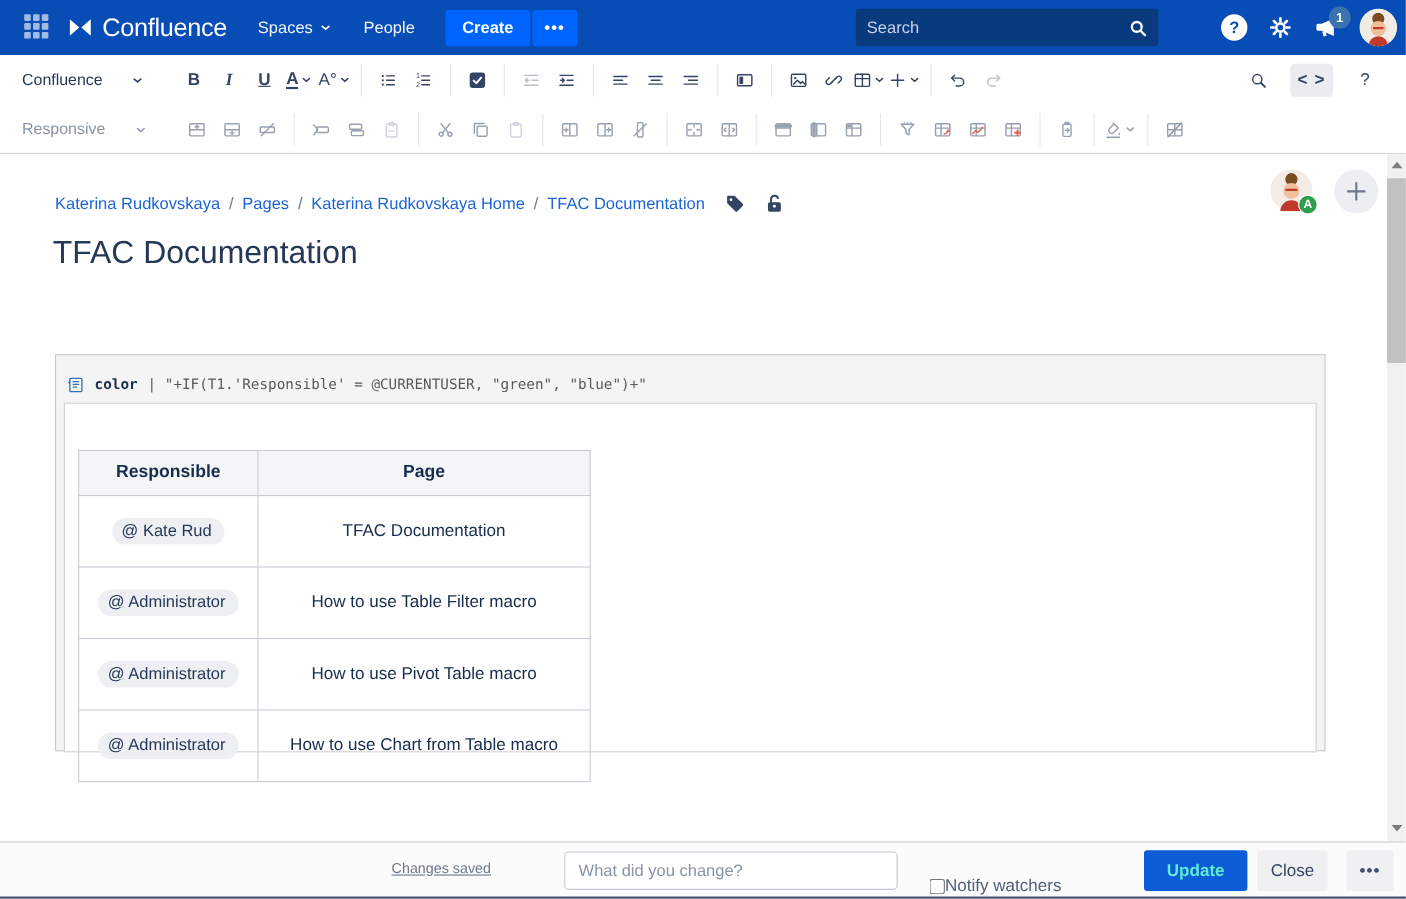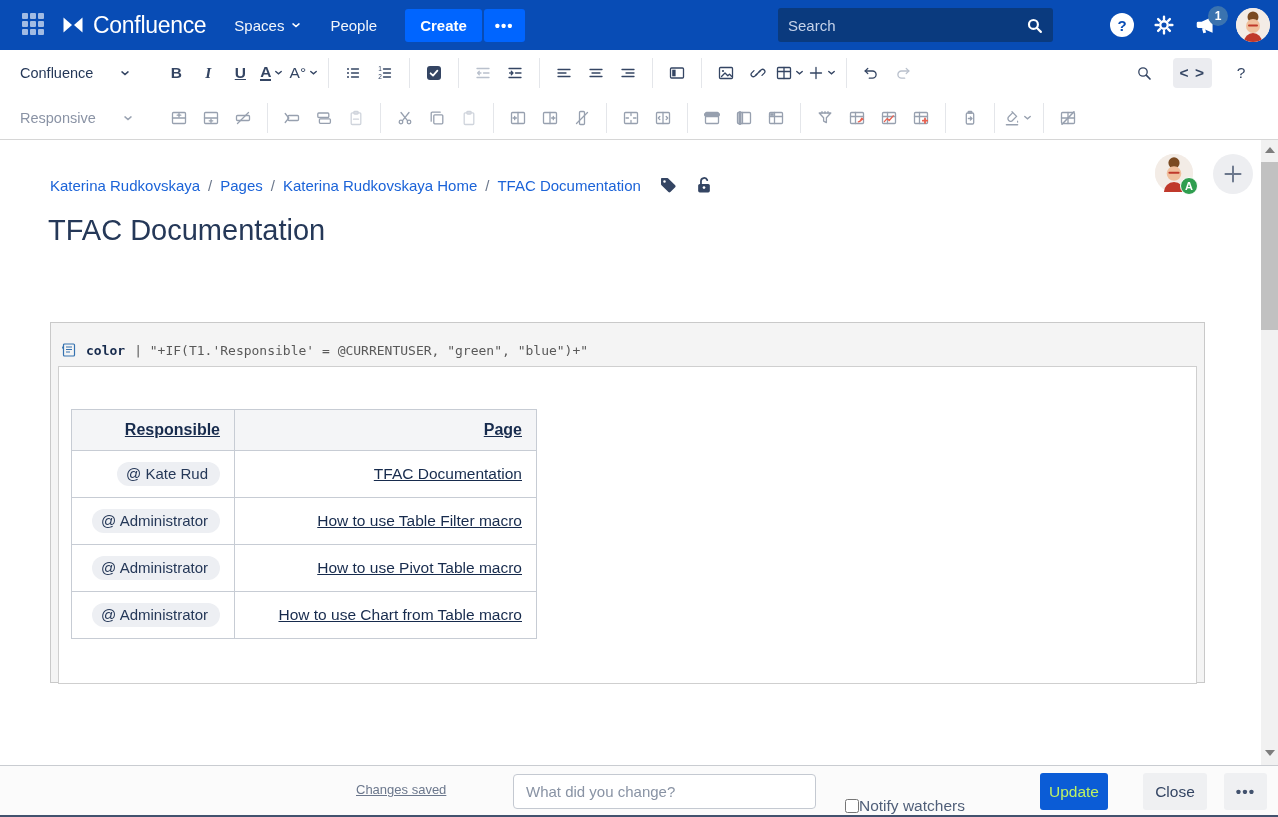--- a/index.html
+++ b/index.html
@@ -85,26 +85,26 @@
   .macro-head .mname { font-family:"DejaVu Sans Mono","Liberation Mono",monospace;
     font-weight:700; font-size:13px; color:var(--macro_name,#172B4D); }
   .macro-head .mcode { font-family:"DejaVu Sans Mono","Liberation Mono",monospace;
     font-size:13px; color:var(--macro_code,#595959); }
   .macro-body { margin:1px 7px 9px 7px; height:318px; background:#fff; border:1px solid #cfcfcf;
     padding:42px 12px 0 12px; }
 
   
   .doc-table { border-collapse:collapse; }
   .doc-table th, .doc-table td { border:1px solid var(--table_border,#C7CCD4);
-    font-size:15.5px; color:var(--text,#172B4D); text-align:right;text-decoration:underline; }
+    font-size:15.5px; color:var(--text,#172B4D); text-align:center; }
   .doc-table th { background:var(--th_bg,#F4F5F7); font-weight:700; font-size:16px;
     padding:11px 14px; }
   .doc-table th.c1, .doc-table td.c1 { width:163px; }
   .doc-table th.c2, .doc-table td.c2 { width:302px; }
-  .doc-table td { padding:11px 14px; height:44px; }
+  .doc-table td { padding:20px 14px; height:44px; }
   .pill { display:inline-block; background:var(--pill_bg,#EDEFF3); border-radius:14px;
     padding:3px 12px 4px 9px; color:#253858; font-size:15px; cursor:pointer; white-space:nowrap; }
 
   
   .scrollbar { position:absolute; right:0; top:140px; bottom:52px; width:17px;
     background:var(--scroll_track,#F1F1F1); }
   .sb-arrow { position:absolute; left:0; width:17px; height:16px; display:flex; align-items:center;
     justify-content:center; cursor:pointer; }
   .sb-arrow.up { top:2px; } .sb-arrow.down { bottom:4px; }
   .tri-up { width:0; height:0; border-left:5px solid transparent; border-right:5px solid transparent;
@@ -120,21 +120,21 @@
   .f-status { position:absolute; left:356px; top:16px; font-size:13px; color:var(--status,#6B778C);text-decoration:underline; }
   .f-input { position:absolute; left:513px; top:8px; width:303px; height:35px;
     border:1px solid #C4C9D1; border-radius:4px; font-size:15px; padding:0 12px; color:#253858;
     font-family:"Liberation Sans",sans-serif; outline:none; background:#fff; }
   .f-input::placeholder { color:#8993A4; opacity:1; }
   .f-notify { position:absolute; left:845px; top:16px; display:flex; align-items:center; 
     font-size:15.5px; color:#505F79; cursor:pointer;margin-top:15px; }
   .f-notify input { width:14px; height:14px; cursor:pointer; }
   .f-btn { position:absolute; top:7px; height:37px; border:none; border-radius:3px; font-size:15.5px;
     cursor:pointer; font-family:"Liberation Sans",sans-serif; }
-  .f-update { left:1040px; width:68px; background:var(--update_bg,#0B5CD6); color:#bef264; font-weight:400; }
+  .f-update { left:1040px; width:94px; background:var(--update_bg,#0B5CD6); color:#5eead4; font-weight:700; }
   .f-close { left:1143px; width:64px; background:#EFF0F2; color:#344563; }
   .f-more { left:1224px; width:43px; background:#EFF0F2; color:#42526E; font-weight:700; letter-spacing:1px; }
 </style>
 </head>
 <body>
 
 <div class="nav">
   <div class="nav-left">
     <div class="appgrid">
       <i></i>

